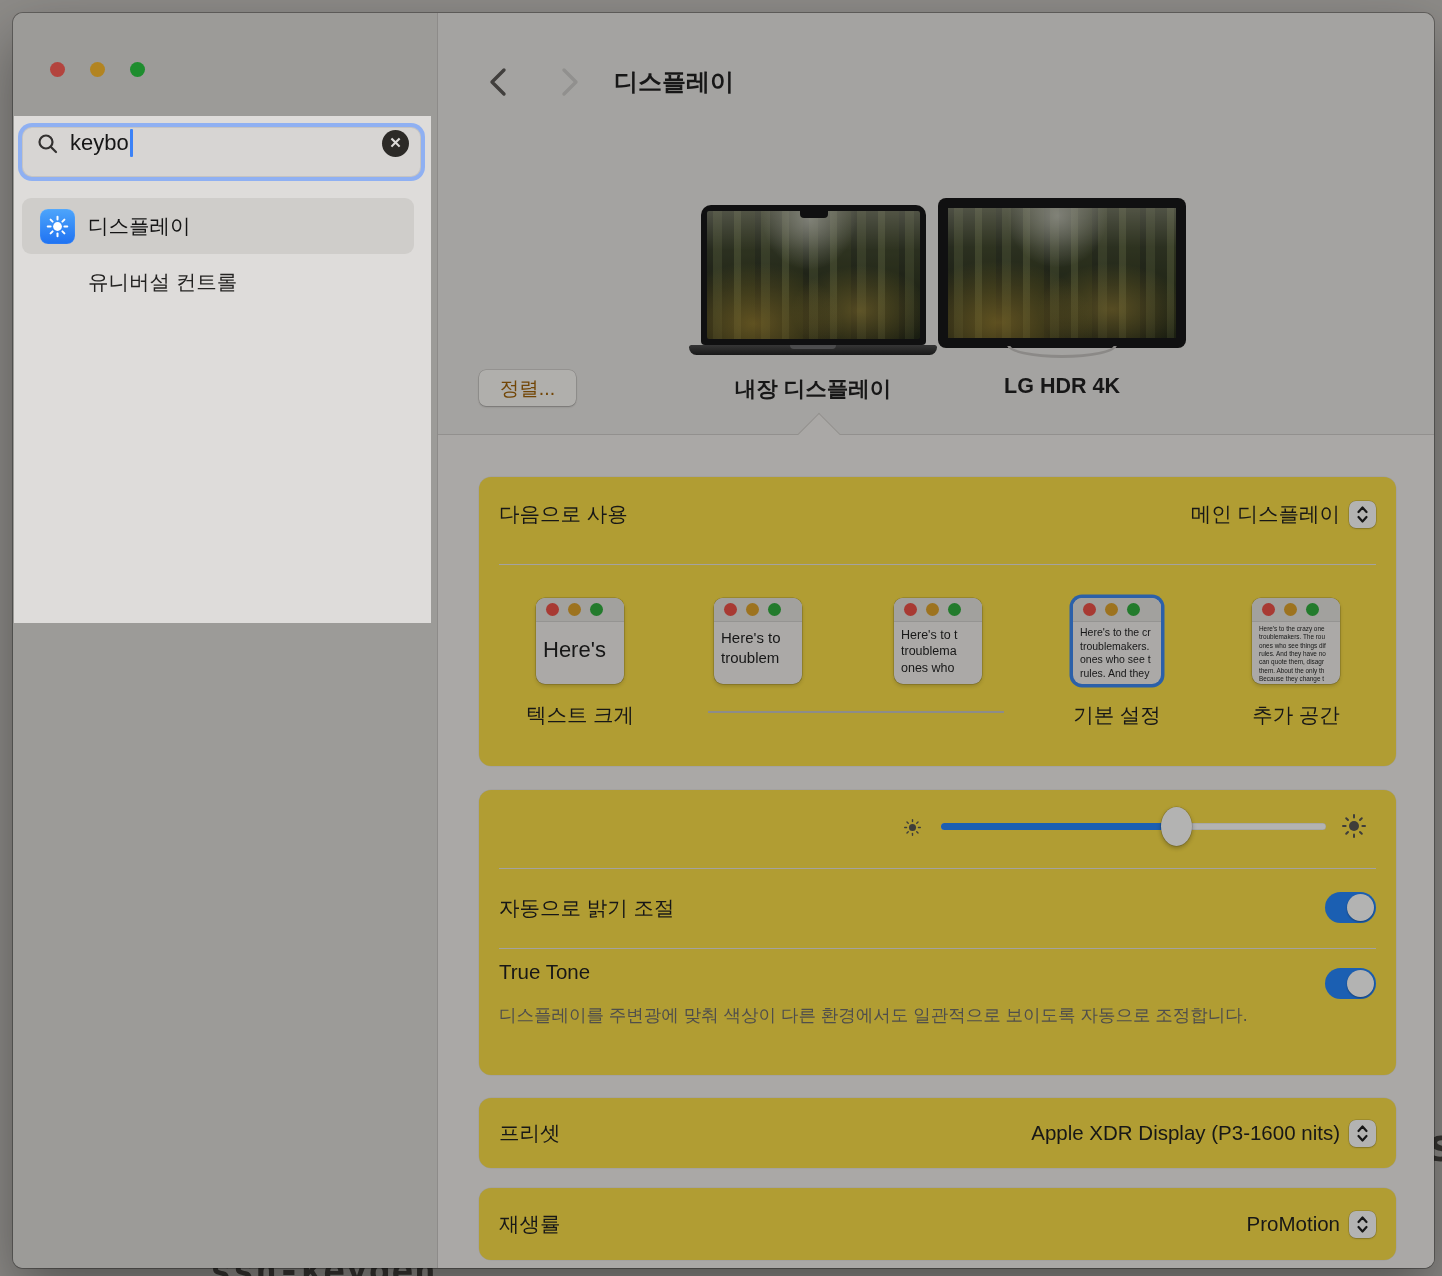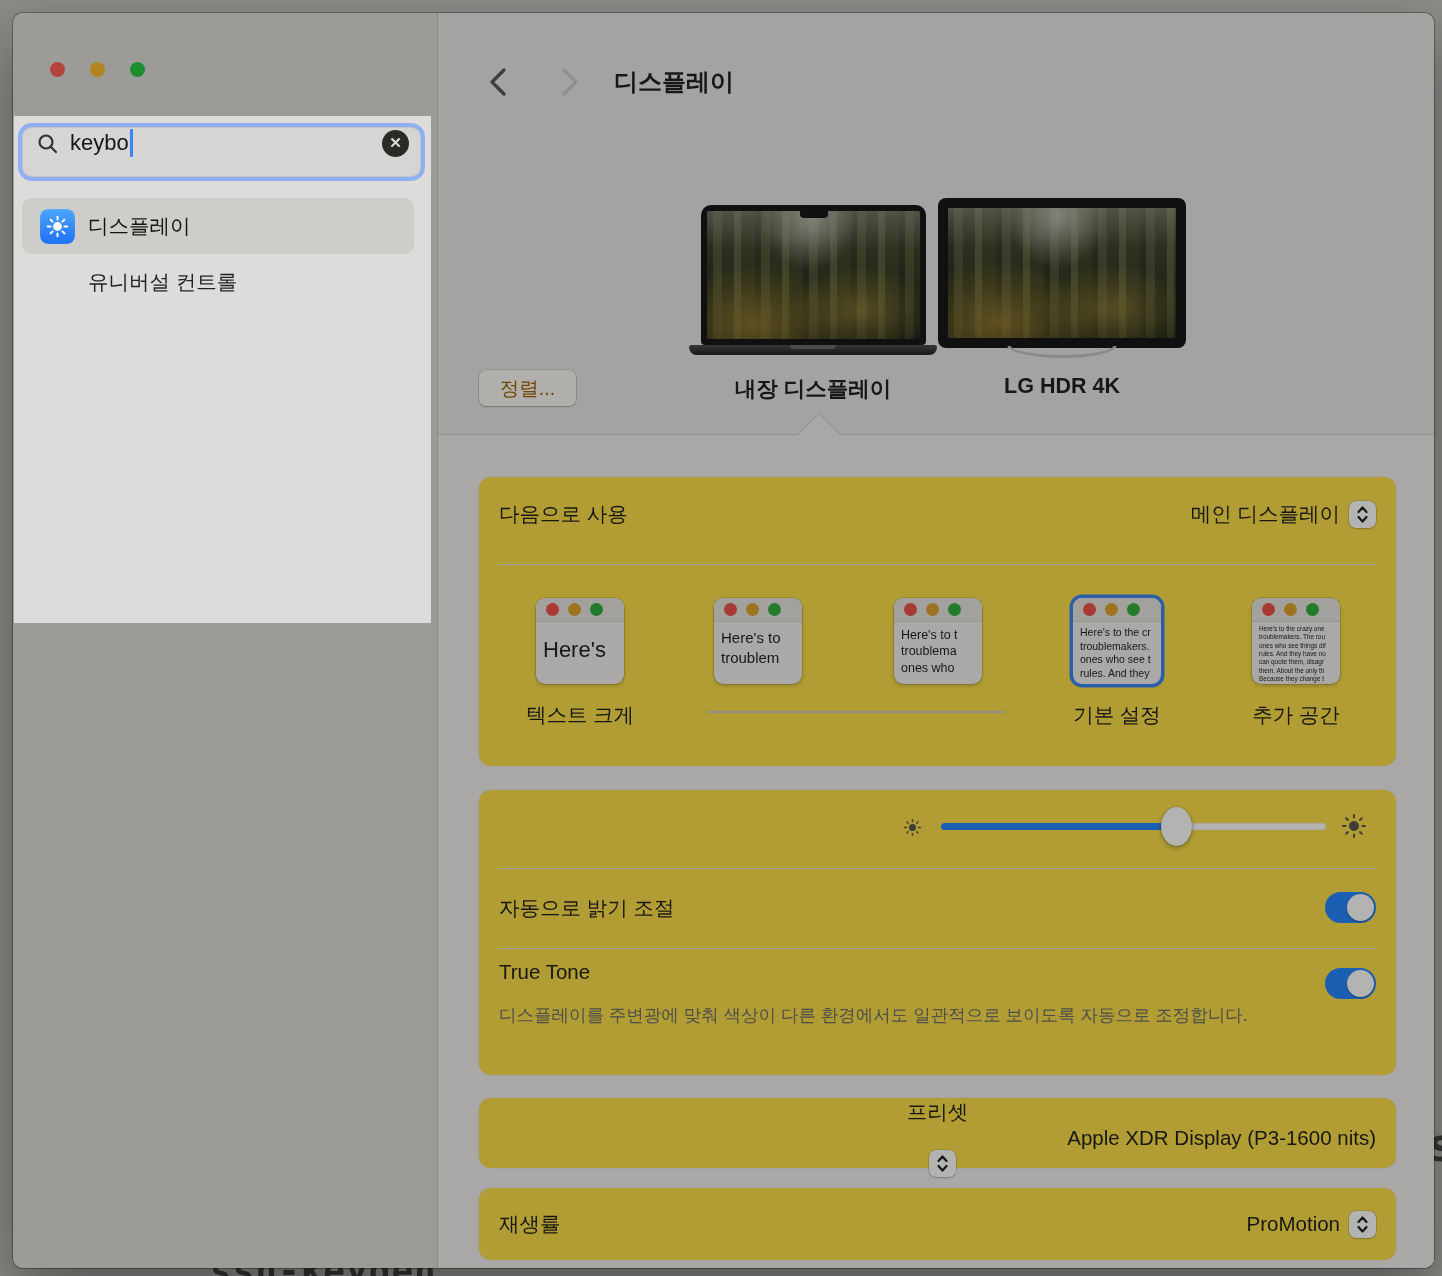--- a/index.html
+++ b/index.html
@@ -407,21 +407,21 @@
       <div class="row" style="top:158px; height:48px;">
         <span class="row-label">True Tone</span>
       </div>
       <div class="toggle" style="top:178px;">
           <div class="knob"></div>
         </div>
       <div class="tt-desc">디스플레이를 주변광에 맞춰 색상이 다른 환경에서도 일관적으로 보이도록 자동으로 조정합니다.</div>
     </div>
 
     <div class="card" id="card-preset">
-      <div class="row" style="top:0; height:70px;flex-direction:column;">
+      <div class="row" style="top:0; height:70px;">
         <span class="row-label">프리셋</span>
         <span class="row-value">Apple XDR Display (P3-1600 nits)</span>
         <div class="stepper">
           <svg width="15" height="19" viewBox="0 0 15 19">
             <polyline points="3.5,7 7.5,2.5 11.5,7" fill="none" stroke="#1d1d1f" stroke-width="2.2" stroke-linecap="round" stroke-linejoin="round"></polyline>
             <polyline points="3.5,12 7.5,16.5 11.5,12" fill="none" stroke="#1d1d1f" stroke-width="2.2" stroke-linecap="round" stroke-linejoin="round"></polyline>
           </svg>
         </div>
       </div>
     </div>

